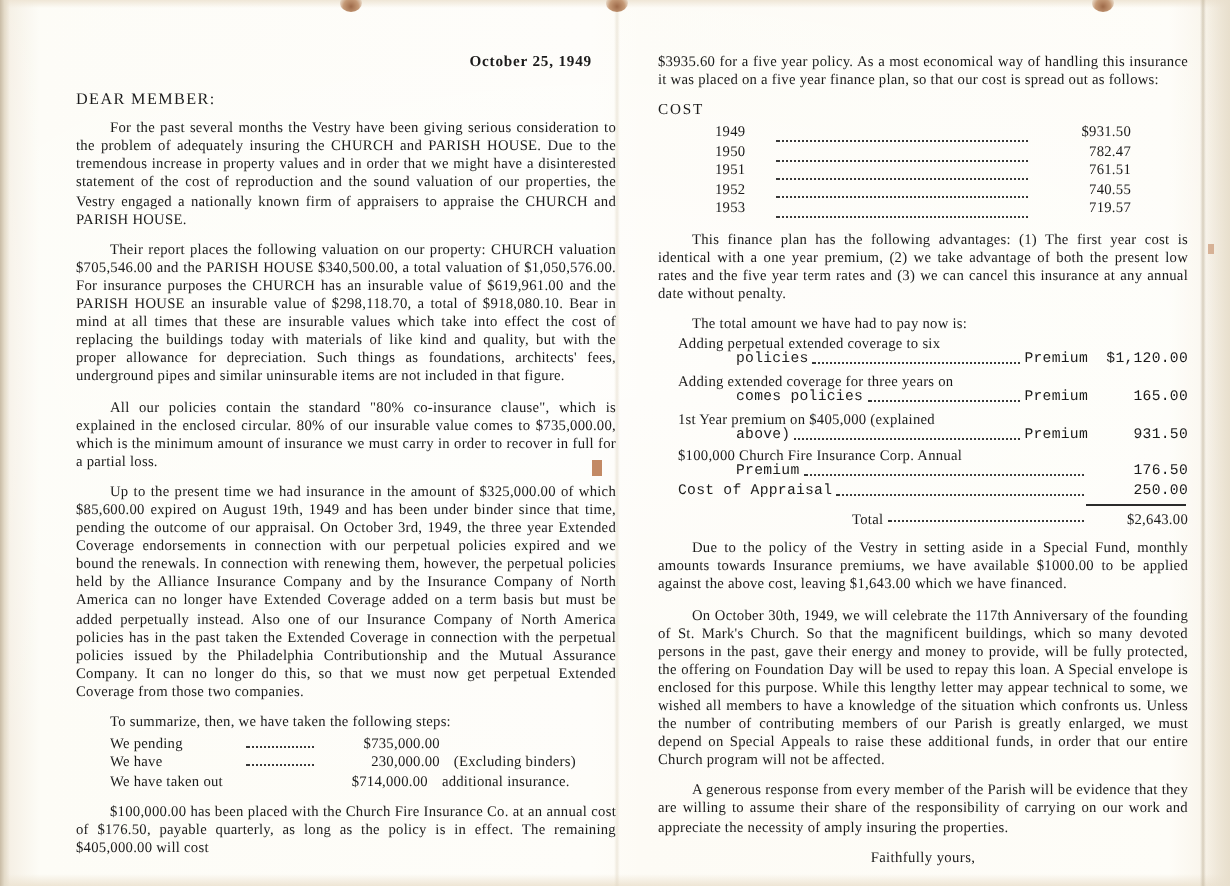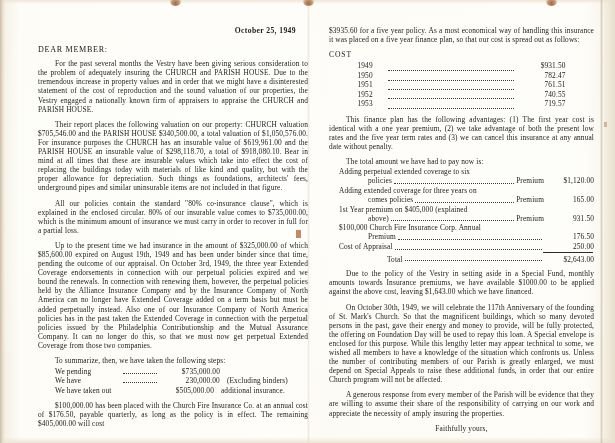--- a/index.html
+++ b/index.html
@@ -180,22 +180,23 @@
   .amt-list { margin: 0 0 5px 0; }
   .amt-intro { text-indent: 17px; margin: 0 0 1px 0; }
   .amt-item {
     position: relative;
     padding-left: 10px;
     margin-bottom: 0.5px;
   }
   .amt-line1 { display: block; }
   .amt-line2 {
     display: flex;
-    align-items: flex-end;
+    align-items: center;
     white-space: nowrap;
+    font-family: Liberation Mono, monospace;
   }
   .amt-indent { display: inline-block; }
   .amt-dots {
     flex: 1;
     border-bottom: 0.7px dotted #3a3a3a;
     height: 4.5px;
     margin: 0 2px;
     position: relative;
     top: -1.5px;
   }
@@ -213,21 +214,21 @@
     height: 0;
   }
   .total-row {
     display: flex;
     align-items: baseline;
     white-space: nowrap;
     padding-left: 58px;
     margin-top: 2.5px;
     margin-bottom: 5px;
   }
-  .total-label { display: inline-block; }
+  .total-label { display: inline-block; margin-left: 39px; }
 
   .closing {
     text-align: center;
     margin-top: 5px;
   }
   .closing .faithfully {
     display: block;
     margin-bottom: 14px;
     letter-spacing: 0.2px;
   }
@@ -280,21 +281,21 @@
 
       <div class="summary-row">
         <span class="sr-label" style="width:63px;">We have</span>
         <span class="sr-leader" style="width:34px;"></span>
         <span class="sr-amt" style="width:58px;">230,000.00</span>
         <span class="sr-note">(Excluding binders)</span>
       </div>
 
       <div class="summary-row">
         <span class="sr-label" style="width:99px;">We have taken out</span>
-        <span class="sr-amt" style="width:58px;">$505,000.00</span>
+        <span class="sr-amt" style="width:58px;">$714,000.00</span>
         <span class="sr-note">additional insurance.</span>
       </div>
     </div>
 
     <p class="para">$100,000.00 has been placed with the Church Fire Insurance Co. at an annual cost of $176.50, payable quarterly, as long as the policy is in effect. The remaining $405,000.00 will cost</p>
   </div>
 
   <div class="col" id="col-right">
 
     <p class="para noindent" style="margin-top:26px;">$3935.60 for a five year policy. As a most economical way of handling this insurance it was placed on a five year finance plan, so that our cost is spread out as follows:</p>

